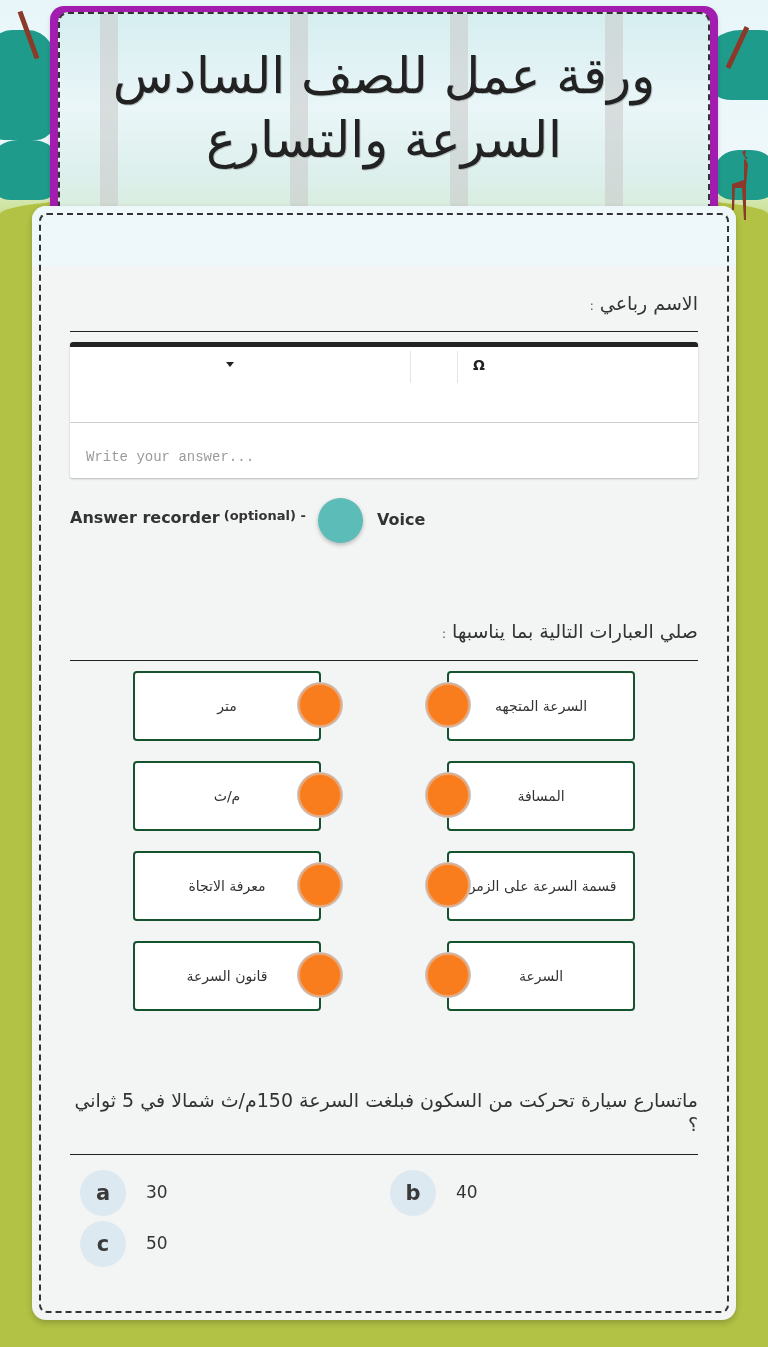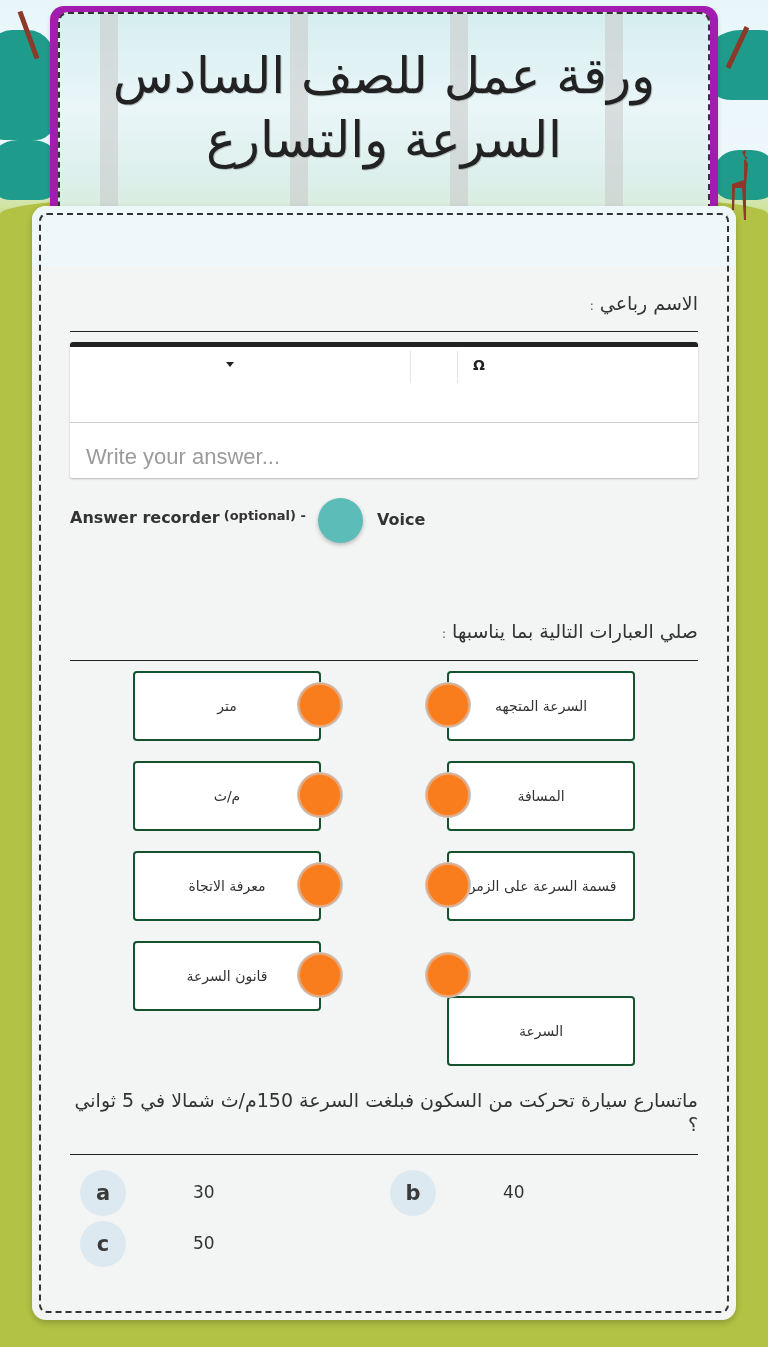--- a/index.html
+++ b/index.html
@@ -62,21 +62,21 @@
     box-shadow: 0 1px 2px rgba(0,0,0,.25); border-radius: 2px; }
   .editor-topbar { position: absolute; left: 0; top: 0; right: 0; height: 5px; background: #222; border-radius: 3px 3px 0 0; }
   .toolbar { position: absolute; left: 0; top: 5px; right: 0; height: 76px; border-bottom: 1px solid #cfcfcf; }
   .tb-dropdown { position: absolute; left: 0; top: 0; width: 340px; height: 36px; }
   .tb-caret { position: absolute; left: 156px; top: 15px; width: 0; height: 0;
     border-left: 4px solid transparent; border-right: 4px solid transparent; border-top: 5px solid #222; }
   .tb-sep { position: absolute; top: 4px; width: 1px; height: 32px; background: #e4e4e4; }
   .tb-omega { position: absolute; left: 403px; top: 10px; font-size: 14px; font-weight: bold; color: #222;
     font-family: "DejaVu Sans", sans-serif; }
   .answer-input { position: absolute; left: 0; top: 82px; width: 628px; height: 66px; border: none; outline: none;
-    background: transparent; padding: 0 16px; font-size: 22px; font-family: Liberation Sans, sans-serif; color: #333; }
+    background: transparent; padding: 0 16px; font-size: 14px; font-family: Liberation Mono, monospace; color: #333; }
   .answer-input::placeholder { color: #9b9b9b; }
 
   
   .recorder { position: absolute; left: 70px; top: 508px; height: 26px; display: flex; align-items: flex-start;
     font-family: "DejaVu Sans", sans-serif; font-weight: bold; font-size: 16px; color: #333; }
   .recorder .opt { font-size: 13px; margin-left: 4px; }
   .rec-btn { position: absolute; left: 318px; top: 498px; width: 45px; height: 45px; border-radius: 50%;
     background: #5bbcb8; box-shadow: 0 2px 4px rgba(0,0,0,.25); }
   .voice { position: absolute; left: 377px; top: 510px; font-family: "DejaVu Sans", sans-serif; font-weight: bold; font-size: 16px; color: #333; }
 
@@ -91,21 +91,21 @@
   .dot.left { left: 298px; }
   .dot.right { left: 426px; }
 
   
   .question { position: absolute; left: 70px; top: 1088px; width: 628px; direction: rtl; text-align: right;
     font-family: "DejaVu Sans", sans-serif; font-size: 19px; line-height: 24px; color: #333; }
 
   .opt-circle { position: absolute; width: 46px; height: 46px; border-radius: 50%; background: #dde9f0;
     display: flex; align-items: center; justify-content: center;
     font-family: "DejaVu Sans", sans-serif; font-weight: bold; font-size: 21px; color: #3a3a3a; }
-  .opt-val { position: absolute; font-family: "DejaVu Sans", sans-serif; font-size: 17px; color: #333; margin-left: 47px; }
+  .opt-val { position: absolute; font-family: "DejaVu Sans", sans-serif; font-size: 17px; color: #333; }
 </style>
 </head>
 <body>
 
 <div class="scene">
   <div class="tree" style="left:-20px;top:30px;width:80px;height:110px;"></div>
   <div class="trunk" style="left:26px;top:10px;width:5px;height:50px;transform:rotate(-20deg);"></div>
   <div class="tree" style="left:705px;top:30px;width:90px;height:70px;"></div>
   <div class="trunk" style="left:735px;top:25px;width:5px;height:45px;transform:rotate(25deg);"></div>
   <div class="tree" style="left:715px;top:150px;width:60px;height:50px;"></div>
@@ -175,21 +175,21 @@
 <div class="match-box right" style="top:761px;">المسافة</div>
 <div class="dot left" style="top:773px;"></div>
 <div class="dot right" style="top:773px;"></div>
 
 <div class="match-box left" style="top:851px;">معرفة الاتجاة</div>
 <div class="match-box right" style="top:851px;">قسمة السرعة على الزمن</div>
 <div class="dot left" style="top:863px;"></div>
 <div class="dot right" style="top:863px;"></div>
 
 <div class="match-box left" style="top:941px;">قانون السرعة</div>
-<div class="match-box right" style="top:996px;">السرعة</div>
+<div class="match-box right" style="top:941px;">السرعة</div>
 <div class="dot left" style="top:953px;"></div>
 <div class="dot right" style="top:953px;"></div>
 
 <div class="question">ماتسارع سيارة تحركت من السكون فبلغت السرعة 150م/ث شمالا في 5 ثواني ؟</div>
 <div class="rule" style="top:1154px;"></div>
 
 <div class="opt-circle" style="left:80px;top:1170px;">a</div>
 <span class="opt-val" style="left:146px;top:1182px;">30</span>
 
 <div class="opt-circle" style="left:390px;top:1170px;">b</div>

